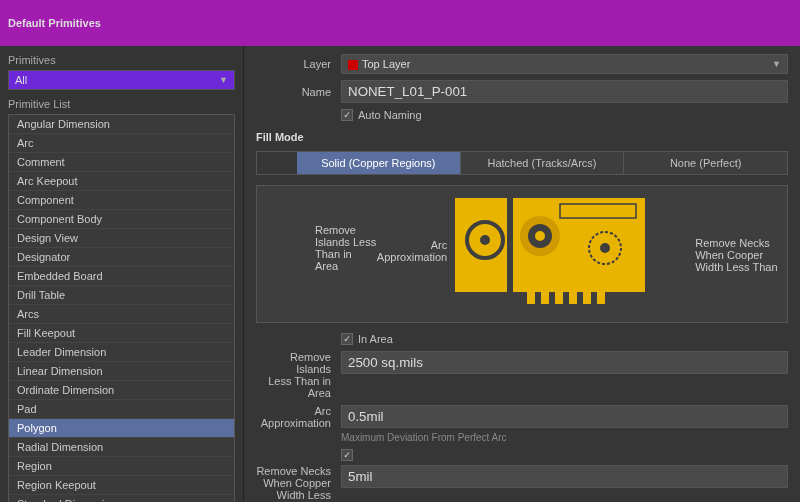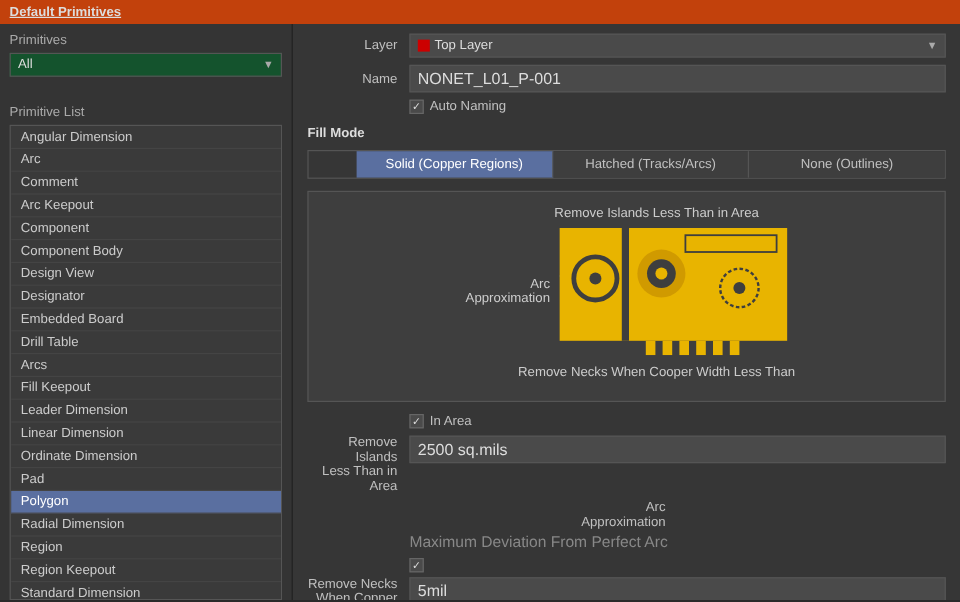--- a/index.html
+++ b/index.html
@@ -6,48 +6,47 @@
 body {
   background: #2a2a2a;
   color: #c0c0c0;
   font-family: Tahoma, Arial, sans-serif;
   font-size: 11px;
   width: 800px;
   height: 502px;
   overflow: hidden;
 }
 .titlebar {
-  background: #c2410c;
+  background: #a21caf;
   font-weight: bold;
-  padding: 4px 8px;
-  color: #ddd;
-  text-decoration: underline;
+  padding: 17px 8px;
+  color: #ddd;
 }
 .content {
   display: flex;
   height: calc(502px - 22px);
 }
 .left-panel {
   width: 244px;
   background: #343434;
   padding: 8px 8px 0 8px;
   display: flex;
   flex-direction: column;
   border-right: 1px solid #222;
 }
 .section-label {
   color: #aaa;
   margin-bottom: 4px;
 }
 .dropdown {
-  background: #14532d;
+  background: #6d28d9;
   border: 1px solid #555;
   color: #ddd;
   padding: 3px 6px;
-  margin-bottom: 24px;
+  margin-bottom: 8px;
   display: flex;
   justify-content: space-between;
   align-items: center;
   cursor: pointer;
 }
 .primitive-list {
   background: #3a3a3a;
   border: 1px solid #555;
   flex: 1;
   overflow-y: auto;
@@ -170,31 +169,31 @@
   background: #5a6fa0;
   color: #fff;
 }
 .preview-box {
   background: #3e3e3e;
   border: 1px solid #555;
   padding: 12px 8px 18px 8px;
   margin-bottom: 10px;
   position: relative;
   display: flex;
-  flex-direction: column;
+  flex-direction: row;
   align-items: center;
 }
 .preview-label-top { color: #ccc; margin-bottom: 6px; align-self: center; margin-left: 50px; }
 .preview-inner { display: flex; align-items: center; gap: 8px; }
 .preview-label-left { color: #ccc; text-align: right; line-height: 12px; }
 .pcb-svg { }
 .preview-label-bottom { color: #ccc; margin-top: 8px; align-self: center; margin-left: 50px;}
 .hint {
   color: #888;
-  font-size: 13px;
+  font-size: 10px;
   margin-left: 85px;
   margin-top: -3px;
   margin-bottom: 6px;
 }
 .chevron {
   font-size: 9px;
   color: #aaa;
 }
 .tri {
   display: inline-block;
@@ -263,21 +262,21 @@
     <div class="checkbox-row">
       <span class="checkbox">✓</span>
       <span>Auto Naming</span>
     </div>
 
     <div class="group-header">Fill Mode</div>
 
     <div class="tab-row">
       <div class="tab active">Solid (Copper Regions)</div>
       <div class="tab">Hatched (Tracks/Arcs)</div>
-      <div class="tab">None (Outlines)</div>
+      <div class="tab">None (Perfect)</div>
     </div>
 
     <div class="preview-box">
       <div class="preview-label-top">Remove Islands Less Than in Area</div>
       <div class="preview-inner">
         <div class="preview-label-left">Arc<br>Approximation</div>
         <svg class="pcb-svg" width="190" height="106">
           <rect x="0" y="0" width="190" height="94" fill="#e8b400"></rect>
           <circle cx="30" cy="42" r="18" fill="none" stroke="#3e3e3e" stroke-width="4"></circle>
           <circle cx="30" cy="42" r="5" fill="#3e3e3e"></circle>
@@ -305,20 +304,21 @@
       <span>In Area</span>
     </div>
 
     <div class="form-row" style="align-items:flex-start">
       <div class="form-label-multi">Remove Islands<br>Less Than in Area</div>
       <input class="form-input" value="2500 sq.mils" style="">
     </div>
 
     <div class="form-row" style="align-items:flex-start">
       <div class="form-label-multi">Arc<br>Approximation</div>
+      <input class="form-input" value="0.5mil" style="">
     </div>
     <div class="hint">Maximum Deviation From Perfect Arc</div>
 
     <div class="checkbox-row" style="margin-bottom:4px">
       <span class="checkbox">✓</span>
     </div>
     <div class="form-row" style="align-items:flex-start">
       <div class="form-label-multi">Remove Necks<br>When Copper<br>Width Less Than</div>
       <input class="form-input" value="5mil" style="">
     </div>

